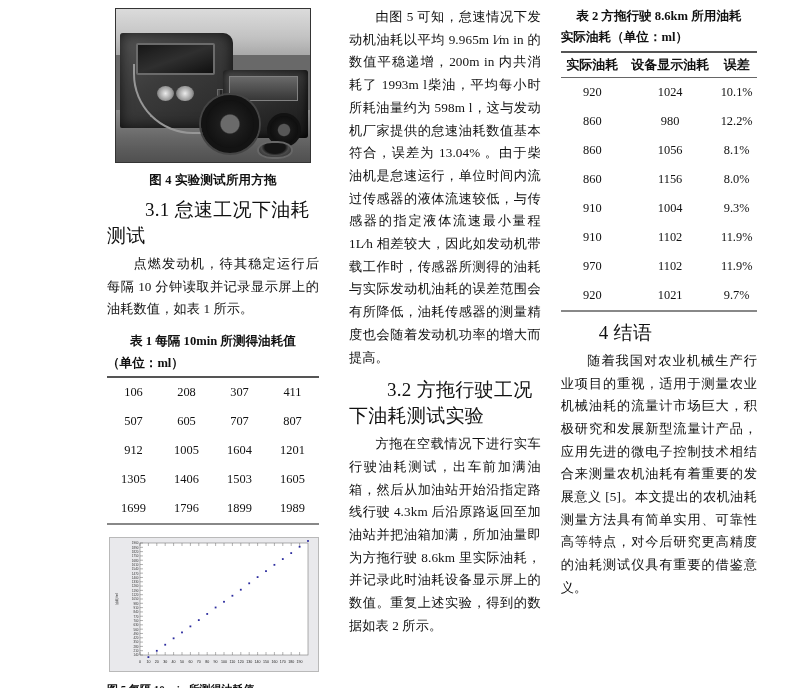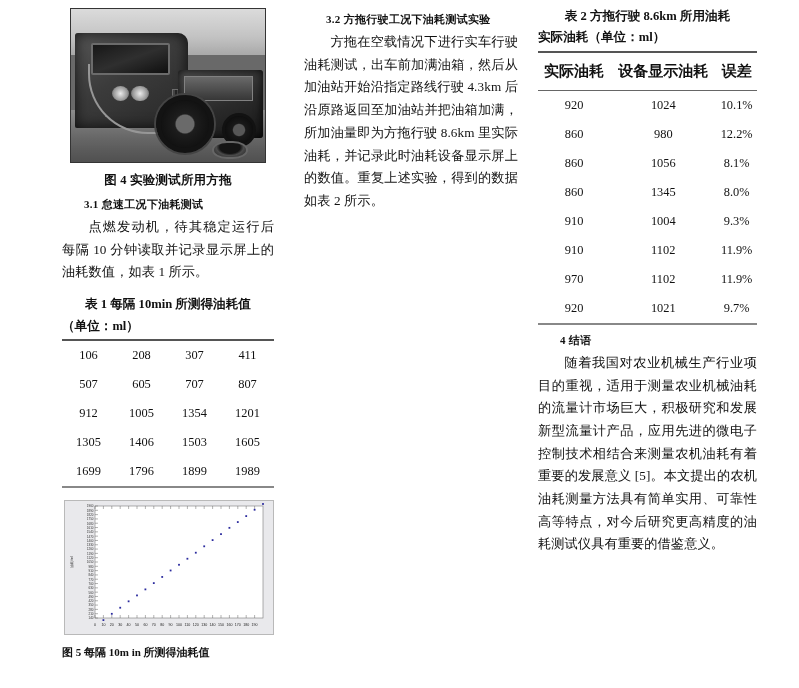--- a/index.html
+++ b/index.html
@@ -15,21 +15,21 @@
     position: relative;
     width: 799px; height: 688px;
     background: #fff;
     display: flex;
     padding: 4px 0 0 0;
   }
   .col {
     position: relative;
     height: 684px;
   }
-  .col-left  { width: 290px; padding: 0 16px 0 62px; }
+  .col-left  { width: 290px; padding: 0 16px 0 62px; margin-left: 45px; }
   .col-mid   { width: 240px; padding: 0 12px 0 14px; }
   .col-right { width: 269px; padding: 0 42px 0 8px; }
 
   
   .photo-wrap { width: 196px; margin: 4px 0 0 8px; }
   .photo {
     width: 196px; height: 155px;
     position: relative;
     overflow: hidden;
     background: #6e6a63;
@@ -109,22 +109,22 @@
 
   
   .cap {
     text-align: center;
     font-size: 12.5px;
     font-weight: bold;
     margin: 9px 0 0 0;
     letter-spacing: .2px;
   }
   .sec {
-    font-size: 11px;
-    font-weight: bold;
+    font-size: 19px;
+    font-weight: normal;
     text-indent: 2em;
     margin: 8px 0 0 0;
     letter-spacing: .3px;
   }
   .sec-l { text-indent: 0; }
   p.body {
     font-size: 13.2px;
     line-height: 1.72;
     margin: 4px 0 0 0;
     text-align: justify;
@@ -150,21 +150,21 @@
   }
   table.data td, table.data th {
     text-align: center;
     padding: 7px 2px;
     font-weight: normal;
   }
   .rule-top { border-top: 2px solid #555; }
   .rule-bot { border-bottom: 2px solid #888; }
   .rule-mid { border-bottom: 1.5px solid #666; }
   table.t1 td { padding: 7px 2px; }
-  table.t2 th { font-weight: bold; font-size: 15px; padding: 9px 2px; }
+  table.t2 th { font-weight: bold; font-size: 13px; padding: 3px 2px; }
 
   
   .chart-box {
     width: 210px; height: 135px;
     margin: 12px 0 0 2px;
     border: 1px solid #b9b9b9;
     background: #e9e9ec;
     position: relative;
     overflow: hidden;
   }
@@ -223,21 +223,21 @@
           </tr>
           <tr>
             <td>507</td>
             <td>605</td>
             <td>707</td>
             <td>807</td>
           </tr>
           <tr>
             <td>912</td>
             <td>1005</td>
-            <td>1354</td>
+            <td>1604</td>
             <td>1201</td>
           </tr>
           <tr>
             <td>1305</td>
             <td>1406</td>
             <td>1503</td>
             <td>1605</td>
           </tr>
           <tr class="rule-bot">
             <td>1699</td>
@@ -387,20 +387,21 @@
           <rect x="180.3" y="14.192307692307699" width="1.8" height="1.8" fill="#2b2b9e"></rect>
           <rect x="188.7" y="7.853846153846154" width="1.8" height="1.8" fill="#2b2b9e"></rect>
           <rect x="197.1" y="2.0692307692307765" width="1.8" height="1.8" fill="#2b2b9e"></rect>
         </svg>
     </div>
 
     <div class="fig-cap">图 5  每隔 10m in 所测得油耗值</div>
   </div>
 
   <div class="col col-mid">
+    <p class="body ind" style="margin-top:2px;">由图 5 可知，怠速情况下发动机油耗以平均 9.965m l∕m in 的数值平稳递增，200m in 内共消耗了 1993m l柴油，平均每小时所耗油量约为 598m l，这与发动机厂家提供的怠速油耗数值基本符合，误差为 13.04% 。由于柴油机是怠速运行，单位时间内流过传感器的液体流速较低，与传感器的指定液体流速最小量程 1L∕h 相差较大，因此如发动机带载工作时，传感器所测得的油耗与实际发动机油耗的误差范围会有所降低，油耗传感器的测量精度也会随着发动机功率的增大而提高。</p>
     <div class="sec">3.2 方拖行驶工况下油耗测试实验</div>
     <p class="body ind">方拖在空载情况下进行实车行驶油耗测试，出车前加满油箱，然后从加油站开始沿指定路线行驶 4.3km 后沿原路返回至加油站并把油箱加满，所加油量即为方拖行驶 8.6km 里实际油耗，并记录此时油耗设备显示屏上的数值。重复上述实验，得到的数据如表 2 所示。</p>
   </div>
 
   <div class="col col-right">
     <div class="tbl-title" style="margin-top:2px;">
       <span class="t-head">表 2  方拖行驶 8.6km 所用油耗</span>
       <span class="t-sub">实际油耗（单位：ml）</span>
     </div>
 
@@ -423,21 +424,21 @@
             <td>980</td>
             <td>12.2%</td>
           </tr>
           <tr>
             <td>860</td>
             <td>1056</td>
             <td>8.1%</td>
           </tr>
           <tr>
             <td>860</td>
-            <td>1345</td>
+            <td>1156</td>
             <td>8.0%</td>
           </tr>
           <tr>
             <td>910</td>
             <td>1004</td>
             <td>9.3%</td>
           </tr>
           <tr>
             <td>910</td>
             <td>1102</td>

